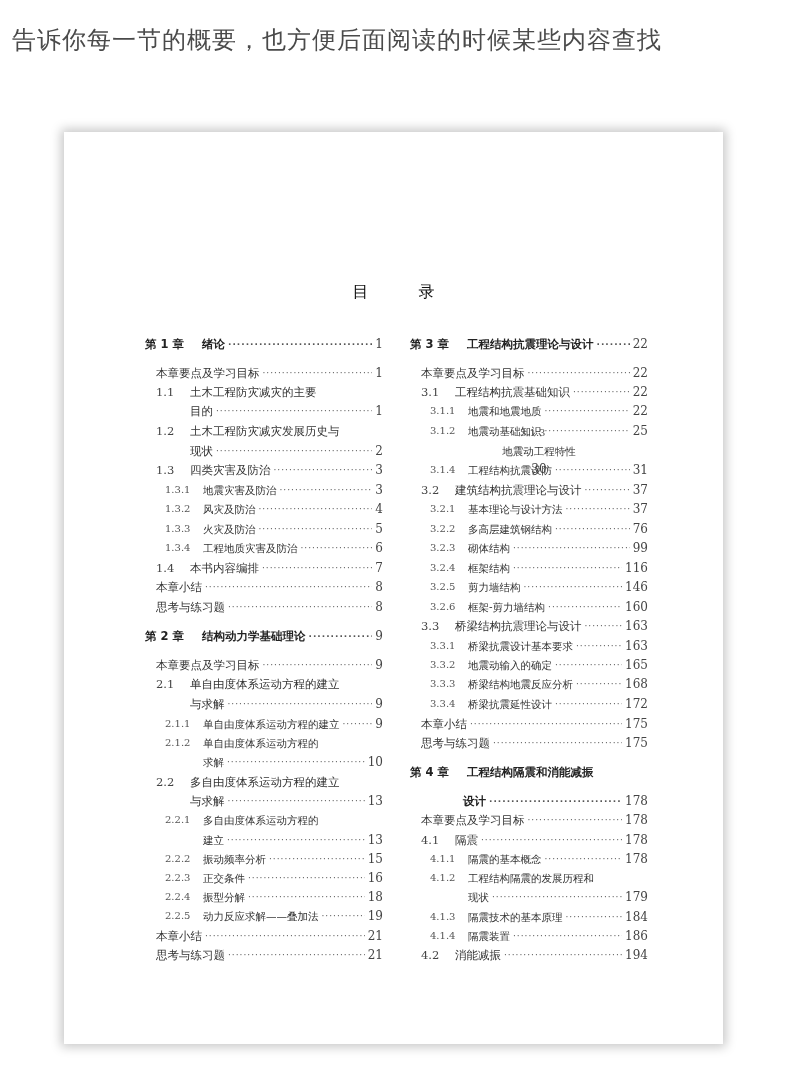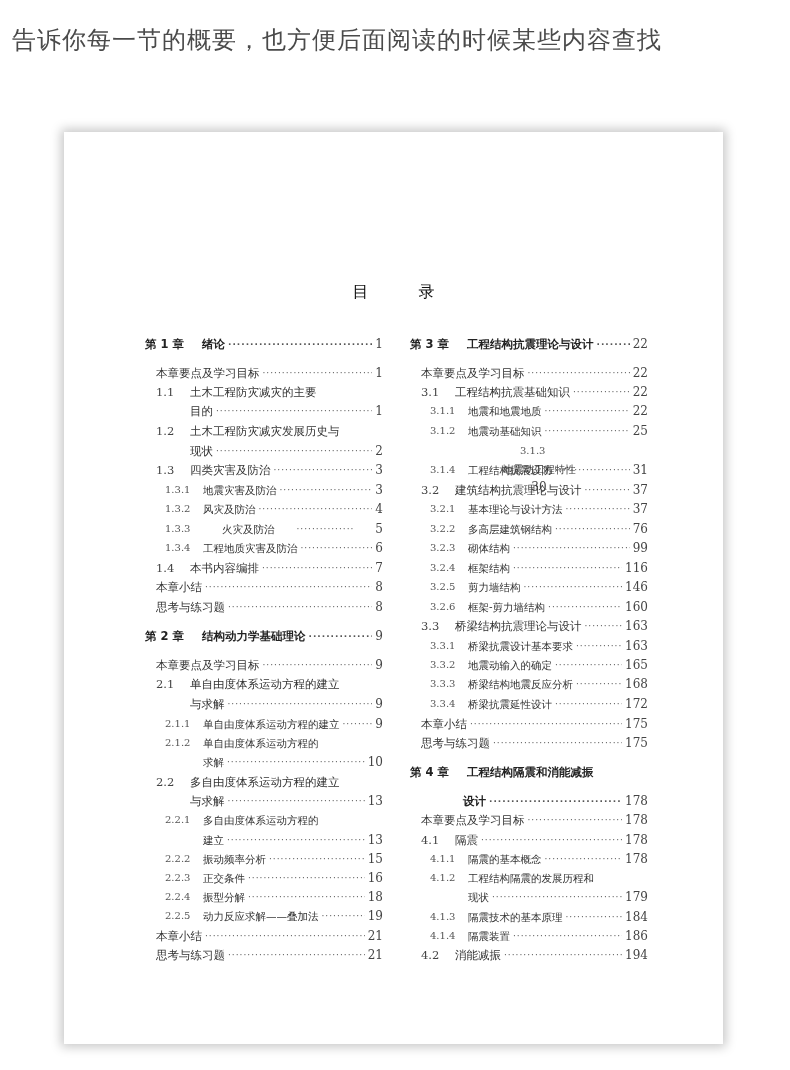--- a/index.html
+++ b/index.html
@@ -37,21 +37,21 @@
     color:#555; font-size:9px; letter-spacing:1px;
   }
   .row .dots::before { content:"··································································································"; }
   .row .pg { flex:none; color:#444; font-size:12px; text-align:right; }
   .row.chapter { font-family:"DejaVu Sans","Liberation Sans",sans-serif; font-weight:bold; font-size:11.5px; color:#222; }
   .row.chapter .num { margin-right:18px; color:#222; }
   .row.chapter .pg { font-family:"DejaVu Serif","Liberation Serif",serif; font-weight:normal; }
   .row.l1 { padding-left:11px; }
   .row.l2 .num { width:34px; padding-left:11px; }
   .row.l2 .num + .txt { margin-left:0; }
-  .row.l3 { padding-left:20px; font-size:10.5px; }
+  .row.l3 { padding-left:20px; font-size:10.5px;justify-content:center; }
   .row.l3 .num { width:38px; font-size:10px; color:#555; }
   .row.l2cont { padding-left:45px; }
   .row.l3cont { padding-left:58px; font-size:10.5px; }
   .row.chcont { padding-left:53px; font-family:"DejaVu Sans","Liberation Sans",sans-serif; font-weight:bold; color:#222; }
   .row.chcont .pg { font-family:"DejaVu Serif","Liberation Serif",serif; font-weight:normal; }
   .nodots .dots { visibility:hidden; }
 </style>
 </head>
 <body>
 
@@ -106,21 +106,21 @@
         <span class="txt">地震灾害及防治</span>
         <span class="dots"></span>
         <span class="pg">3</span>
       </div>
       <div class="row l3" style="top: 368px;">
         <span class="num">1.3.2</span>
         <span class="txt">风灾及防治</span>
         <span class="dots"></span>
         <span class="pg">4</span>
       </div>
-      <div class="row l3" style="top: 388px; gap: 19px;">
+      <div class="row l3" style="top: 388px;">
         <span class="num">1.3.3</span>
         <span class="txt">火灾及防治</span>
         <span class="dots"></span>
         <span class="pg">5</span>
       </div>
       <div class="row l3" style="top: 407px;">
         <span class="num">1.3.4</span>
         <span class="txt">工程地质灾害及防治</span>
         <span class="dots"></span>
         <span class="pg">6</span>

